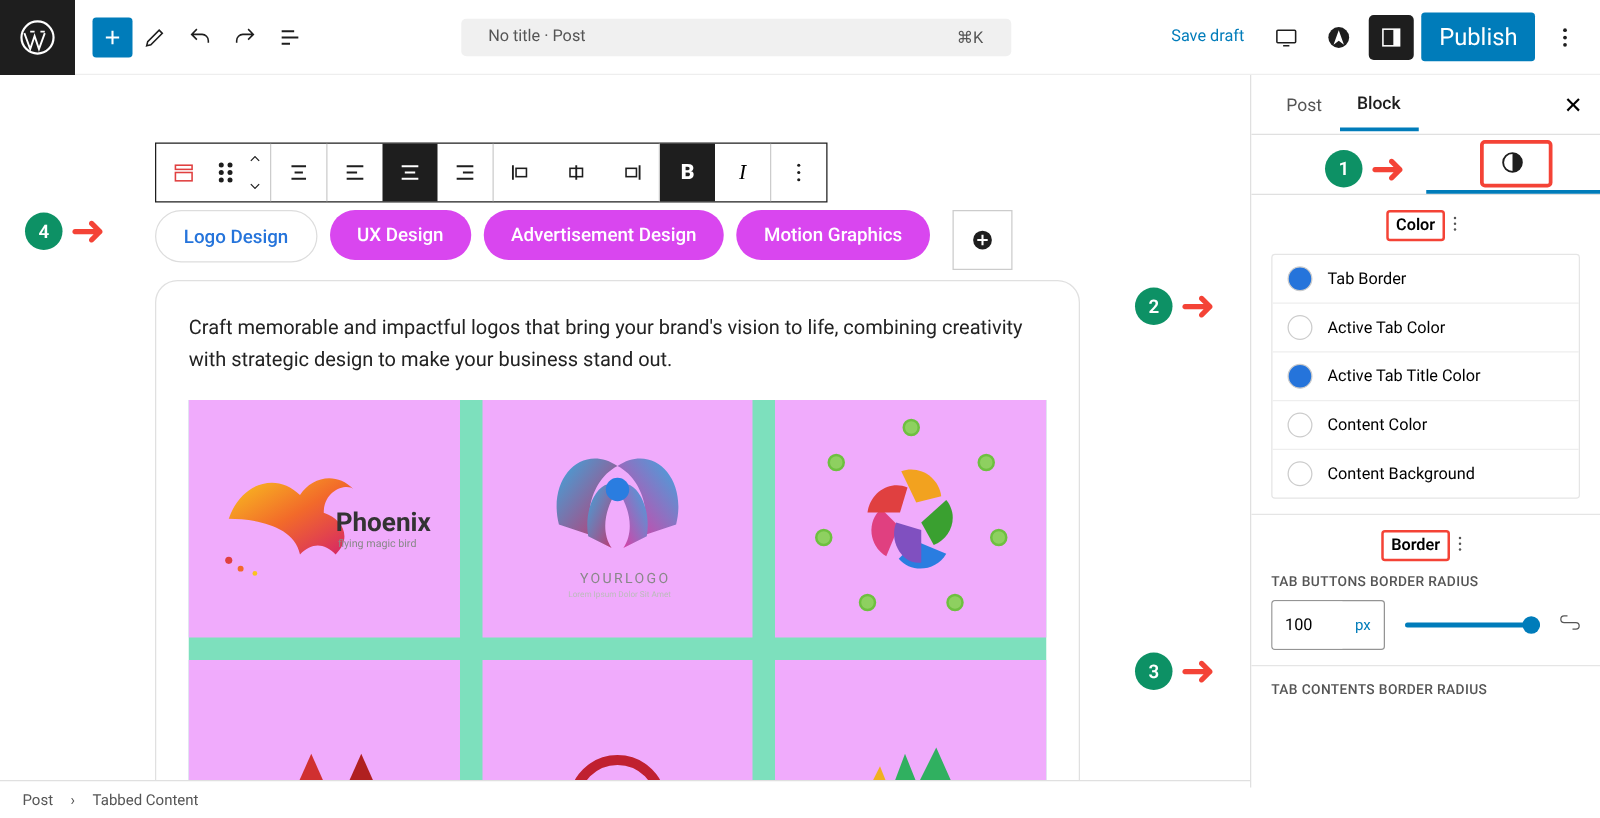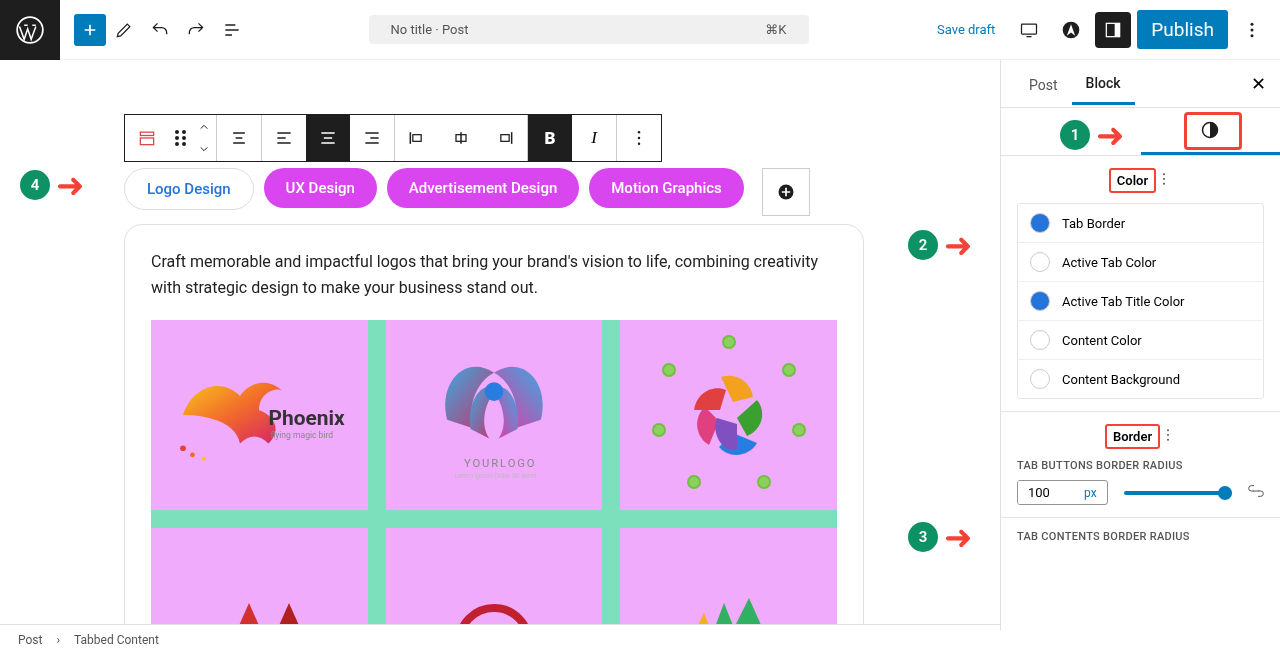--- a/index.html
+++ b/index.html
@@ -63,21 +63,21 @@
 .sb-section-head { display: flex; align-items: center; justify-content: center; margin-bottom: 10px; }
 .sb-section-title { font-size: 13px; font-weight: 600; padding: 3px 6px; }
 .sb-section-title.boxed { border: 2px solid #f44336; border-radius: 3px; }
 .color-list { border: 1px solid #e5e5e5; border-radius: 3px; }
 .color-row { display: flex; align-items: center; gap: 12px; padding: 9px 12px; font-size: 13px; border-bottom: 1px solid #eee; cursor: pointer; }
 .color-row:last-child { border-bottom: none; }
 .color-swatch { width: 20px; height: 20px; border-radius: 50%; border: 1px solid #ccc; }
 .color-swatch.blue { background: #2574db; }
 
 .border-field { display: flex; align-items: center; gap: 16px; margin-top: 8px; }
-.border-input { display: flex; border: 1px solid #949494; border-radius: 3px; overflow: hidden; height: 25px; }
+.border-input { display: flex; border: 1px solid #949494; border-radius: 3px; overflow: hidden; height: 40px; }
 .border-input input { border: none; width: 56px; padding: 0 10px; font-size: 13px; outline: none; }
 .border-input .unit { padding: 0 10px; display: flex; align-items: center; color: #007cba; font-size: 12px; }
 .slider { flex: 1; position: relative; height: 4px; background: #007cba; border-radius: 2px; }
 .slider .thumb { position: absolute; right: 0; top: -5px; width: 14px; height: 14px; background: #007cba; border-radius: 50%; }
 .link-icon { cursor: pointer; }
 
 .field-label { font-size: 11px; font-weight: 500; color: #555; letter-spacing: 0.3px; text-transform: uppercase; }
 
 
 .breadcrumb { position: absolute; bottom: 0; left: 0; right: 280px; height: 30px; border-top: 1px solid #e0e0e0; display: flex; align-items: center; padding: 0 18px; font-size: 12px; color: #555; gap: 14px; background: #fff; }

